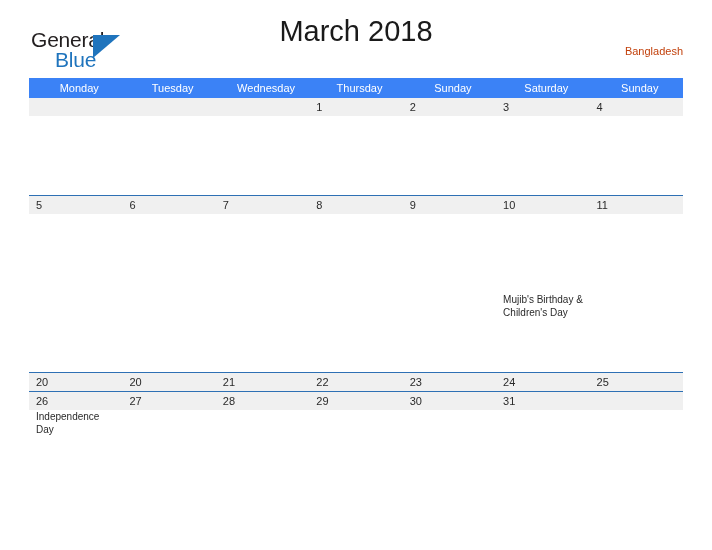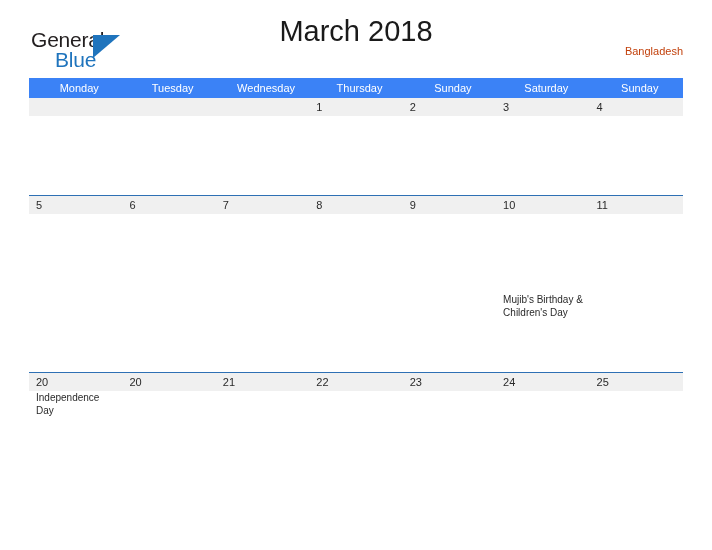--- a/index.html
+++ b/index.html
@@ -225,20 +225,29 @@
         <tr class="week-row">
           <td class="daynum-cell">20</td>
           <td class="daynum-cell">20</td>
           <td class="daynum-cell">21</td>
           <td class="daynum-cell">22</td>
           <td class="daynum-cell">23</td>
           <td class="daynum-cell">24</td>
           <td class="daynum-cell">25</td>
         </tr>
         <tr class="week-row">
+          <td class="daynum-cell">26</td>
+          <td class="daynum-cell">27</td>
+          <td class="daynum-cell">28</td>
+          <td class="daynum-cell">29</td>
+          <td class="daynum-cell">30</td>
+          <td class="daynum-cell">31</td>
+          <td class="daynum-cell"></td>
+        </tr>
+        <tr class="week-row">
           <td class="body-cell">
             <span class="event">Independence Day</span>
           </td>
           <td class="body-cell"></td>
           <td class="body-cell"></td>
           <td class="body-cell"></td>
           <td class="body-cell"></td>
           <td class="body-cell"></td>
           <td class="body-cell"></td>
         </tr>

